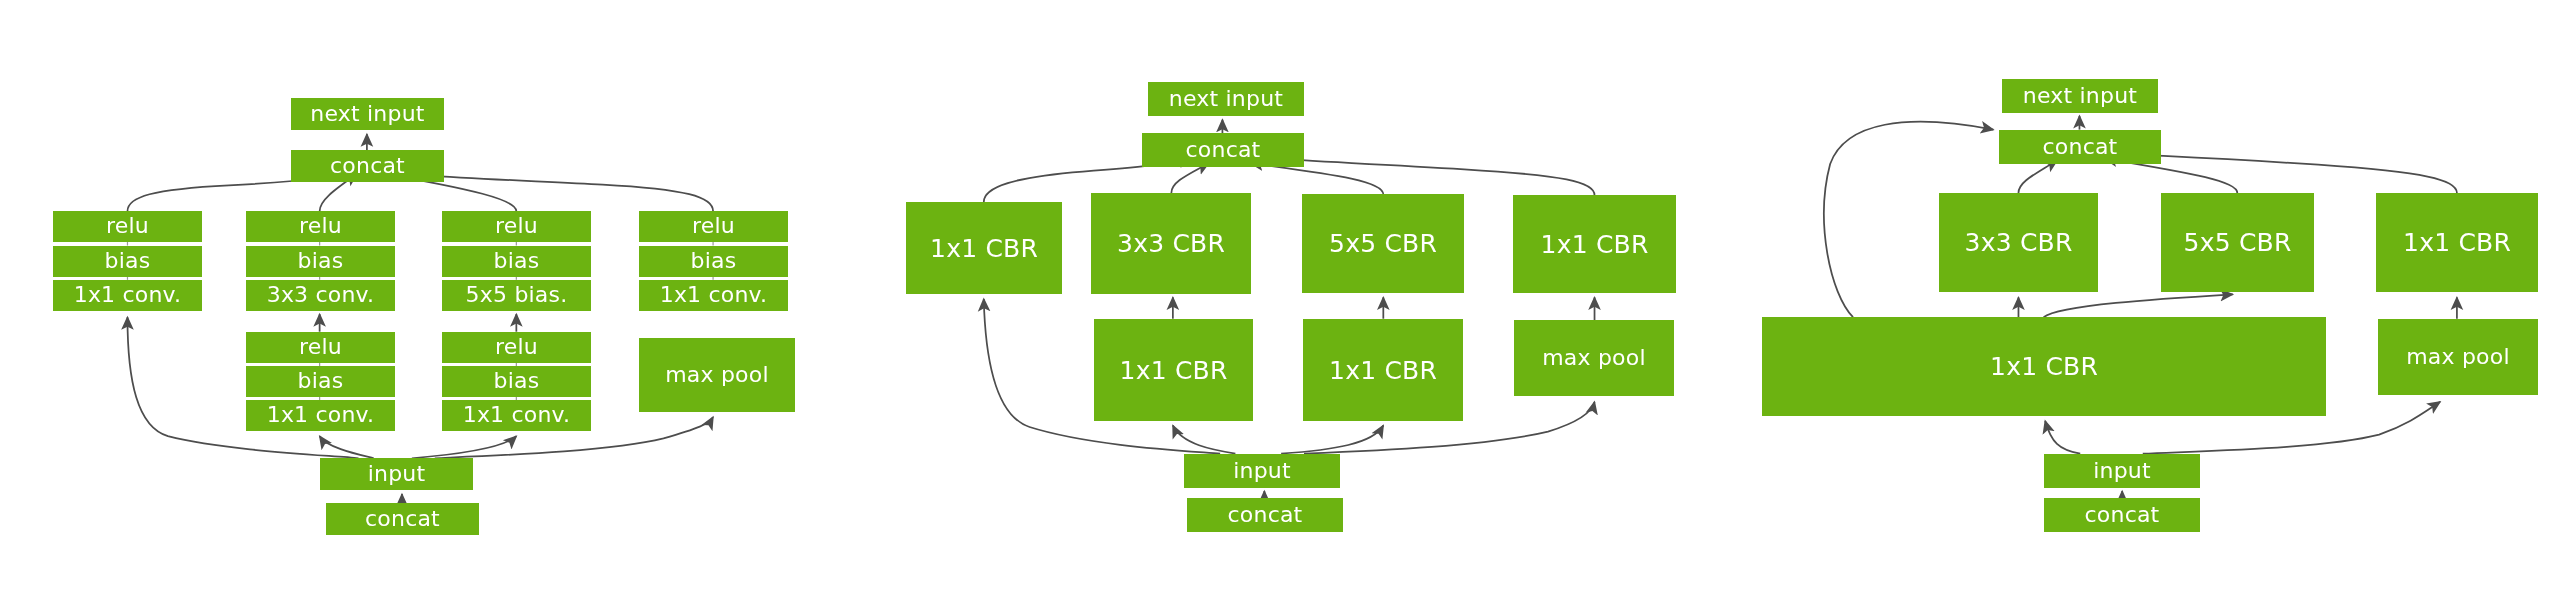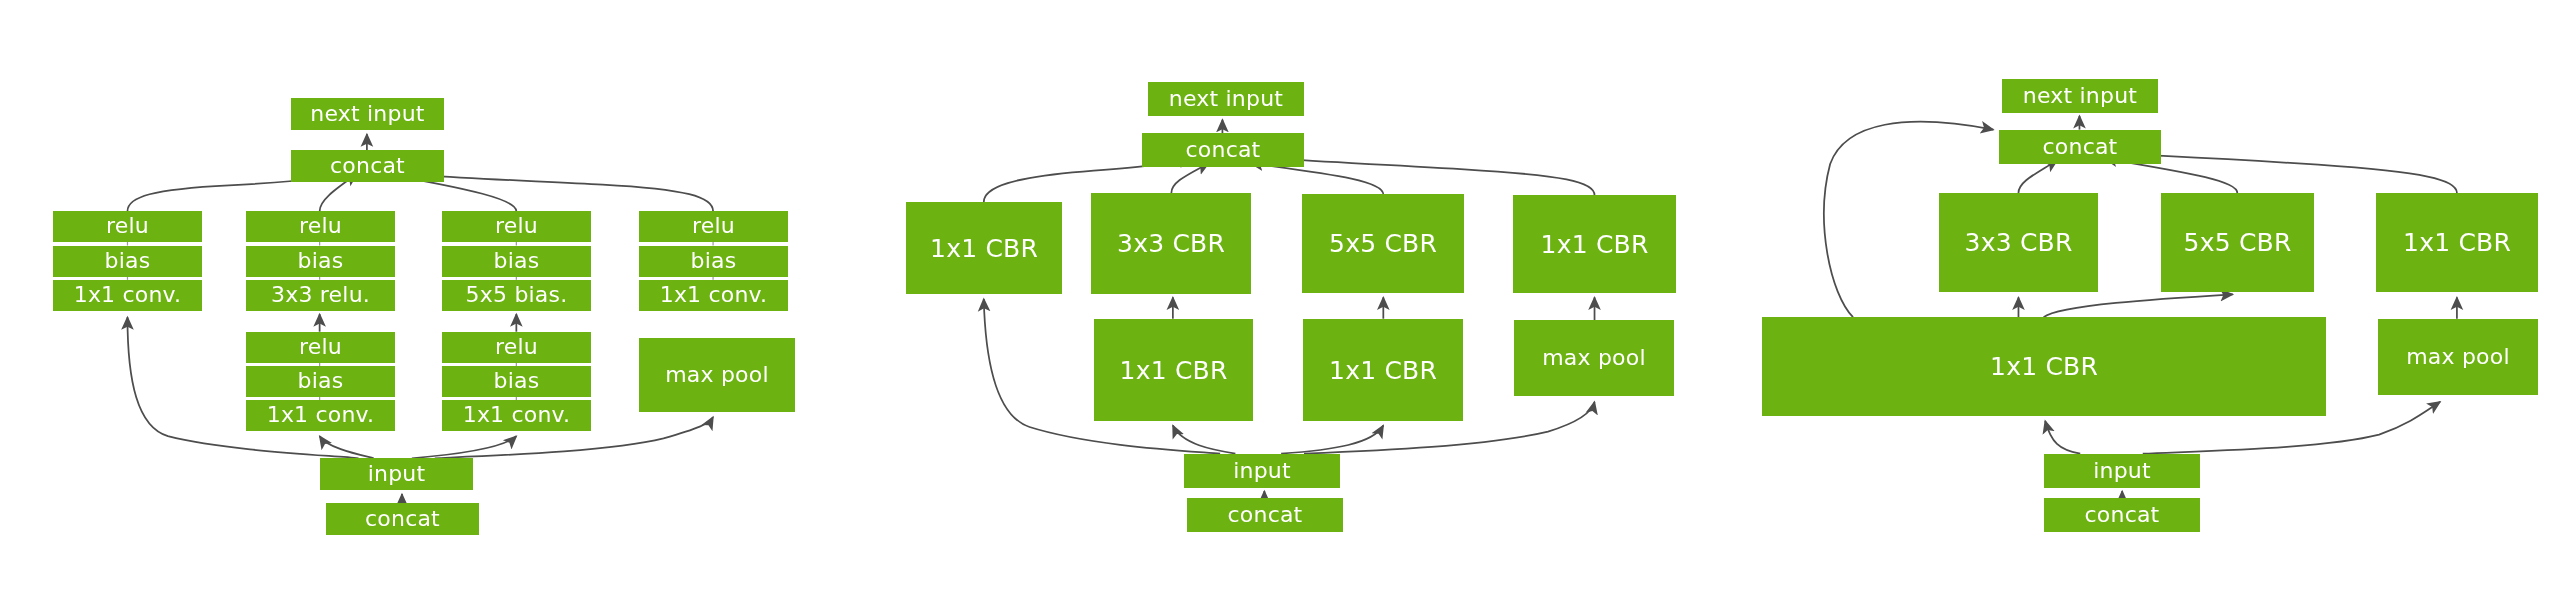--- a/index.html
+++ b/index.html
@@ -143,21 +143,21 @@
         <div class="node small" style="left: 53px; top: 280px; width: 149px; height: 30.5px; background: rgb(108, 179, 17); color: rgb(255, 255, 255);">
           <span>1x1 conv.</span>
         </div>
         <div class="node small" style="left: 246px; top: 211px; width: 149px; height: 30.5px; background: rgb(108, 179, 17); color: rgb(255, 255, 255);">
           <span>relu</span>
         </div>
         <div class="node small" style="left: 246px; top: 246px; width: 149px; height: 30.5px; background: rgb(108, 179, 17); color: rgb(255, 255, 255);">
           <span>bias</span>
         </div>
         <div class="node small" style="left: 246px; top: 280px; width: 149px; height: 30.5px; background: rgb(108, 179, 17); color: rgb(255, 255, 255);">
-          <span>3x3 relu.</span>
+          <span>3x3 conv.</span>
         </div>
         <div class="node small" style="left: 442px; top: 211px; width: 149px; height: 30.5px; background: rgb(108, 179, 17); color: rgb(255, 255, 255);">
           <span>relu</span>
         </div>
         <div class="node small" style="left: 442px; top: 246px; width: 149px; height: 30.5px; background: rgb(108, 179, 17); color: rgb(255, 255, 255);">
           <span>bias</span>
         </div>
         <div class="node small" style="left: 442px; top: 280px; width: 149px; height: 30.5px; background: rgb(108, 179, 17); color: rgb(255, 255, 255);">
           <span>5x5 bias.</span>
         </div>

